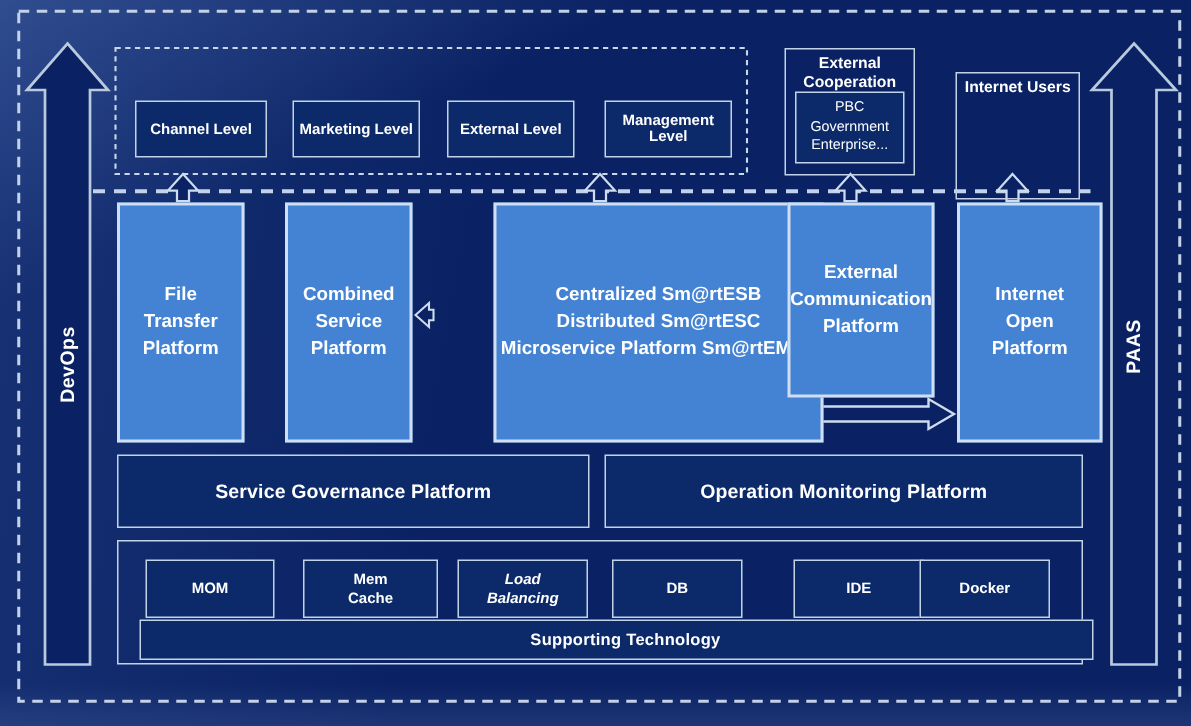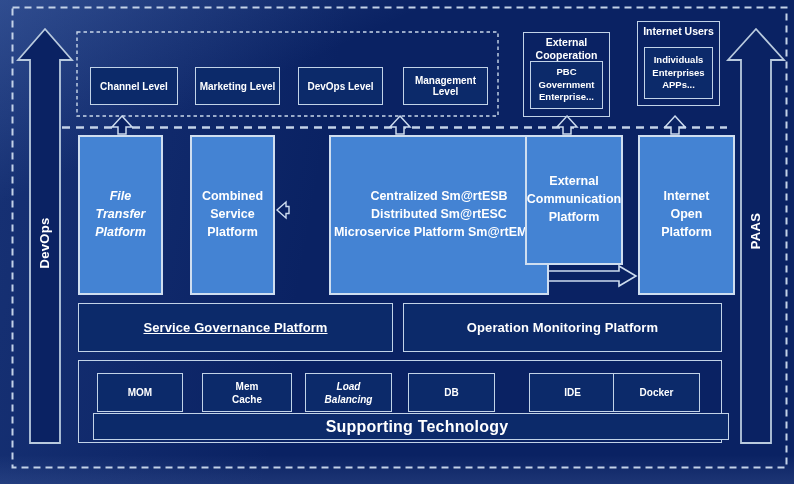--- a/index.html
+++ b/index.html
@@ -40,28 +40,28 @@
   .cap{
     position:absolute;box-sizing:border-box;left:0;right:0;top:3px;
     text-align:center;color:#fff;white-space:pre-line;
     font-weight:700;font-size:10.5px;line-height:1.25;
   }
   .inner{
     position:absolute;box-sizing:border-box;
     display:flex;align-items:center;justify-content:center;
     text-align:center;color:#fff;white-space:pre-line;
     background:#0c2a6a;border:1.3px solid #c2d3e8;
-    font-weight:700;font-size:9.5px;line-height:1.35;
+    font-weight:400;font-size:9.5px;line-height:1.35;
   }
   .vlabel{
     position:absolute;width:120px;height:20px;line-height:20px;
     text-align:center;color:#fff;font-weight:700;font-size:13px;
     transform:rotate(-90deg);letter-spacing:0.3px;
   }
-  .suptitle{font-size:16px;letter-spacing:0.2px;padding-left:12px;}
+  .suptitle{font-size:11px;letter-spacing:0.2px;padding-left:12px;}
 </style>
 </head>
 <body>
 
 <div class="stage">
 
   <svg class="layer" width="794" height="484" viewBox="0 0 794 484">
 
     <rect x="12.5" y="7.5" width="774" height="460" fill="none" stroke="#c3d2e8" stroke-width="2" stroke-dasharray="7 5"></rect>
 
@@ -83,54 +83,51 @@
     <polygon points="507,206.5 515,206.5 515,202 524,211 515,220 515,215.5 507,215.5" fill="#0a2263" stroke="#cddcef" stroke-width="1.4"></polygon>
 
     <polygon points="508,271 619,271 619,266 636,276 619,286 619,281 508,281" fill="#0a2263" stroke="#cddcef" stroke-width="1.6"></polygon>
   </svg>
 
   <div class="vlabel" style="left:-15px;top:233px;">DevOps</div>
   <div class="vlabel" style="left:696px;top:221px;">PAAS</div>
 
   <div class="box dark lvl" style="left:195px;width:85px;">Marketing Level</div>
   <div class="box dark lvl" style="left:90px;width:88px;">Channel Level</div>
-  <div class="box dark lvl" style="left:298px;width:85px;">DevOps Level</div>
+  <div class="box dark lvl" style="left:298px;width:85px;">External Level</div>
   <div class="box dark lvl" style="left:403px;width:85px;">Management Level</div>
 
   <div class="box dark holder" style="left:523px;top:32px;width:87px;height:85px;">
     <div class="cap">External
 Cooperation</div>
     <div class="inner" style="left:6px;top:28px;width:73px;height:48px;">PBC Government
 Enterprise...</div>
   </div>
 
-  <div class="box dark holder" style="left:637px;top:21px;width:83px;height:85px;">
+  <div class="box dark holder" style="left:637px;top:48px;width:83px;height:85px;">
     <div class="cap">Internet Users</div>
-    <div class="inner" style="left:6px;top:25px;width:69px;height:52px;">Individuals
-Enterprises
-APPs...</div>
   </div>
 
-  <div class="box light" style="left:78px;top:135px;width:85px;height:160px;font-style:italic;">File
+  <div class="box light" style="left:78px;top:135px;width:85px;height:160px;">File
 Transfer
 Platform</div>
   <div class="box light" style="left:190px;top:135px;width:85px;height:160px;">Combined
 Service
 Platform</div>
   <div class="box light" style="left:288px;top:135px;width:220px;height:160px;margin-left:41px;">Centralized Sm@rtESB
 Distributed Sm@rtESC
 Microservice Platform Sm@rtEMSP</div>
   <div class="box light" style="left:525px;top:135px;width:98px;height:130px;">External
 Communication
 Platform</div>
   <div class="box light" style="left:638px;top:135px;width:97px;height:160px;">Internet
 Open
 Platform</div>
 
-  <div class="box dark gov" style="left:78px;width:315px;text-decoration:underline;">Service Governance Platform</div>
+  <div class="box dark gov" style="left:78px;width:315px;">Service Governance Platform</div>
   <div class="box dark gov" style="left:403px;width:319px;">Operation Monitoring Platform</div>
 
   <div class="box dark holder" style="left:78px;top:360px;width:644px;height:83px;"></div>
   <div class="box dark tech" style="left:97px;width:86px;">MOM</div>
   <div class="box dark tech" style="left:202px;width:90px;">Mem
 Cache</div>
   <div class="box dark tech" style="left:305px;width:87px;font-style:italic;">Load
 Balancing</div>
   <div class="box dark tech" style="left:408px;width:87px;">DB</div>
   <div class="box dark tech" style="left:510px;width:87px;margin-left:19px;">IDE</div>

